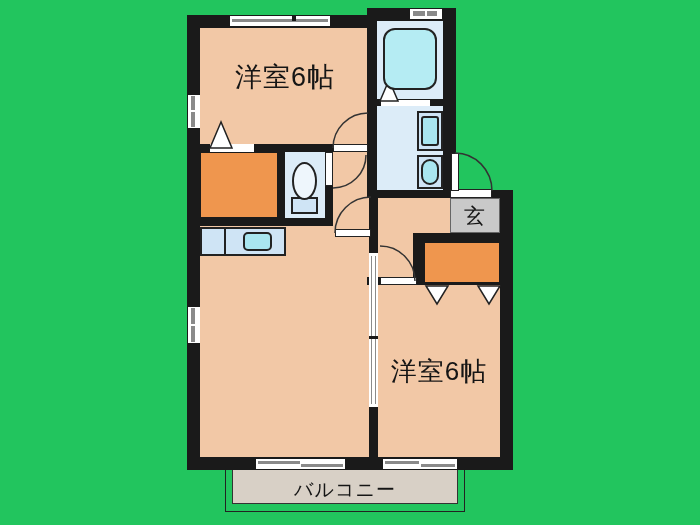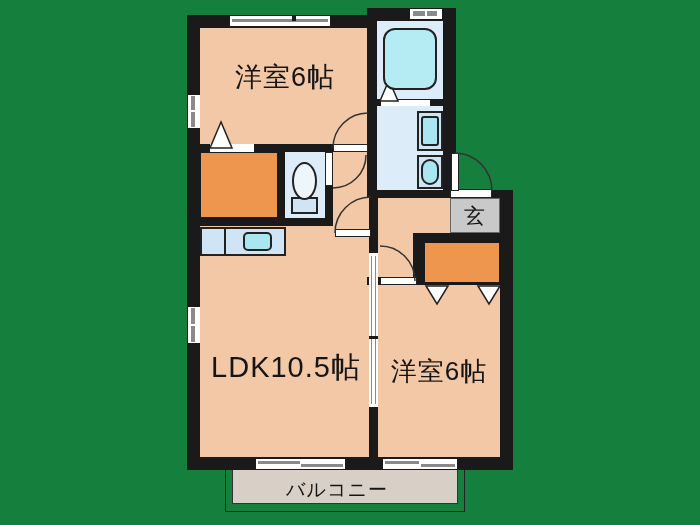--- a/index.html
+++ b/index.html
@@ -1,16 +1,16 @@
 <!DOCTYPE html>
 <html><head>
 <meta charset="utf-8">
 <style>
   html,body{margin:0;padding:0;background:#fff;}
-  .canvas{position:relative;width:700px;height:525px;background:#15803d;overflow:hidden;
+  .canvas{position:relative;width:700px;height:525px;background:#22c55e;overflow:hidden;
           font-family:"Liberation Sans",sans-serif;color:#111;}
   .abs{position:absolute;}
   .wall{position:absolute;background:#1a1a1a;}
   .peach{position:absolute;background:#f2c8a6;}
   .blue-room{position:absolute;background:#dcecf8;}
   .orange-room{position:absolute;background:#ef964e;border:3px solid #1a1a1a;box-sizing:border-box;}
   .gray-room{position:absolute;background:#c9c9c9;border:1px solid #666;box-sizing:border-box;}
   .white-open{position:absolute;background:#ffffff;}
   .gray-mark{position:absolute;background:#8a8a8a;}
   .leaf{position:absolute;background:#ffffff;border:1px solid #222;box-sizing:border-box;}
@@ -142,19 +142,18 @@
   <div class="fixture" style="left:200px;top:227px;width:86px;height:29px;"></div>
   <div class="abs" style="left:224px;top:228px;width:2px;height:27px;background:#222;"></div>
   <div class="fixture-inner" style="left:243px;top:232px;width:29px;height:19px;border-radius:5px;"></div>
 
   <div class="label" style="left:205px;top:60px;width:160px;height:34px;font-size:27px;">洋室6帖</div>
 
 
   <div class="label" style="left:450px;top:203px;width:50px;height:26px;font-size:21px;">玄</div>
 
 
-  <div class="label" style="left:200px;top:350px;width:172px;height:36px;font-size:29px;">LDK10.5帖</div>
 
   <div class="label" style="left:380px;top:353px;width:118px;height:36px;font-size:26px;">洋室6帖</div>
 
-  <div class="label" style="left:224px;top:479px;width:226px;height:22px;font-size:19px;">バルコニー</div>
+  <div class="label" style="left:232px;top:479px;width:226px;height:22px;font-size:19px;">バルコニー</div>
 
 </div>
 
 </body></html>

